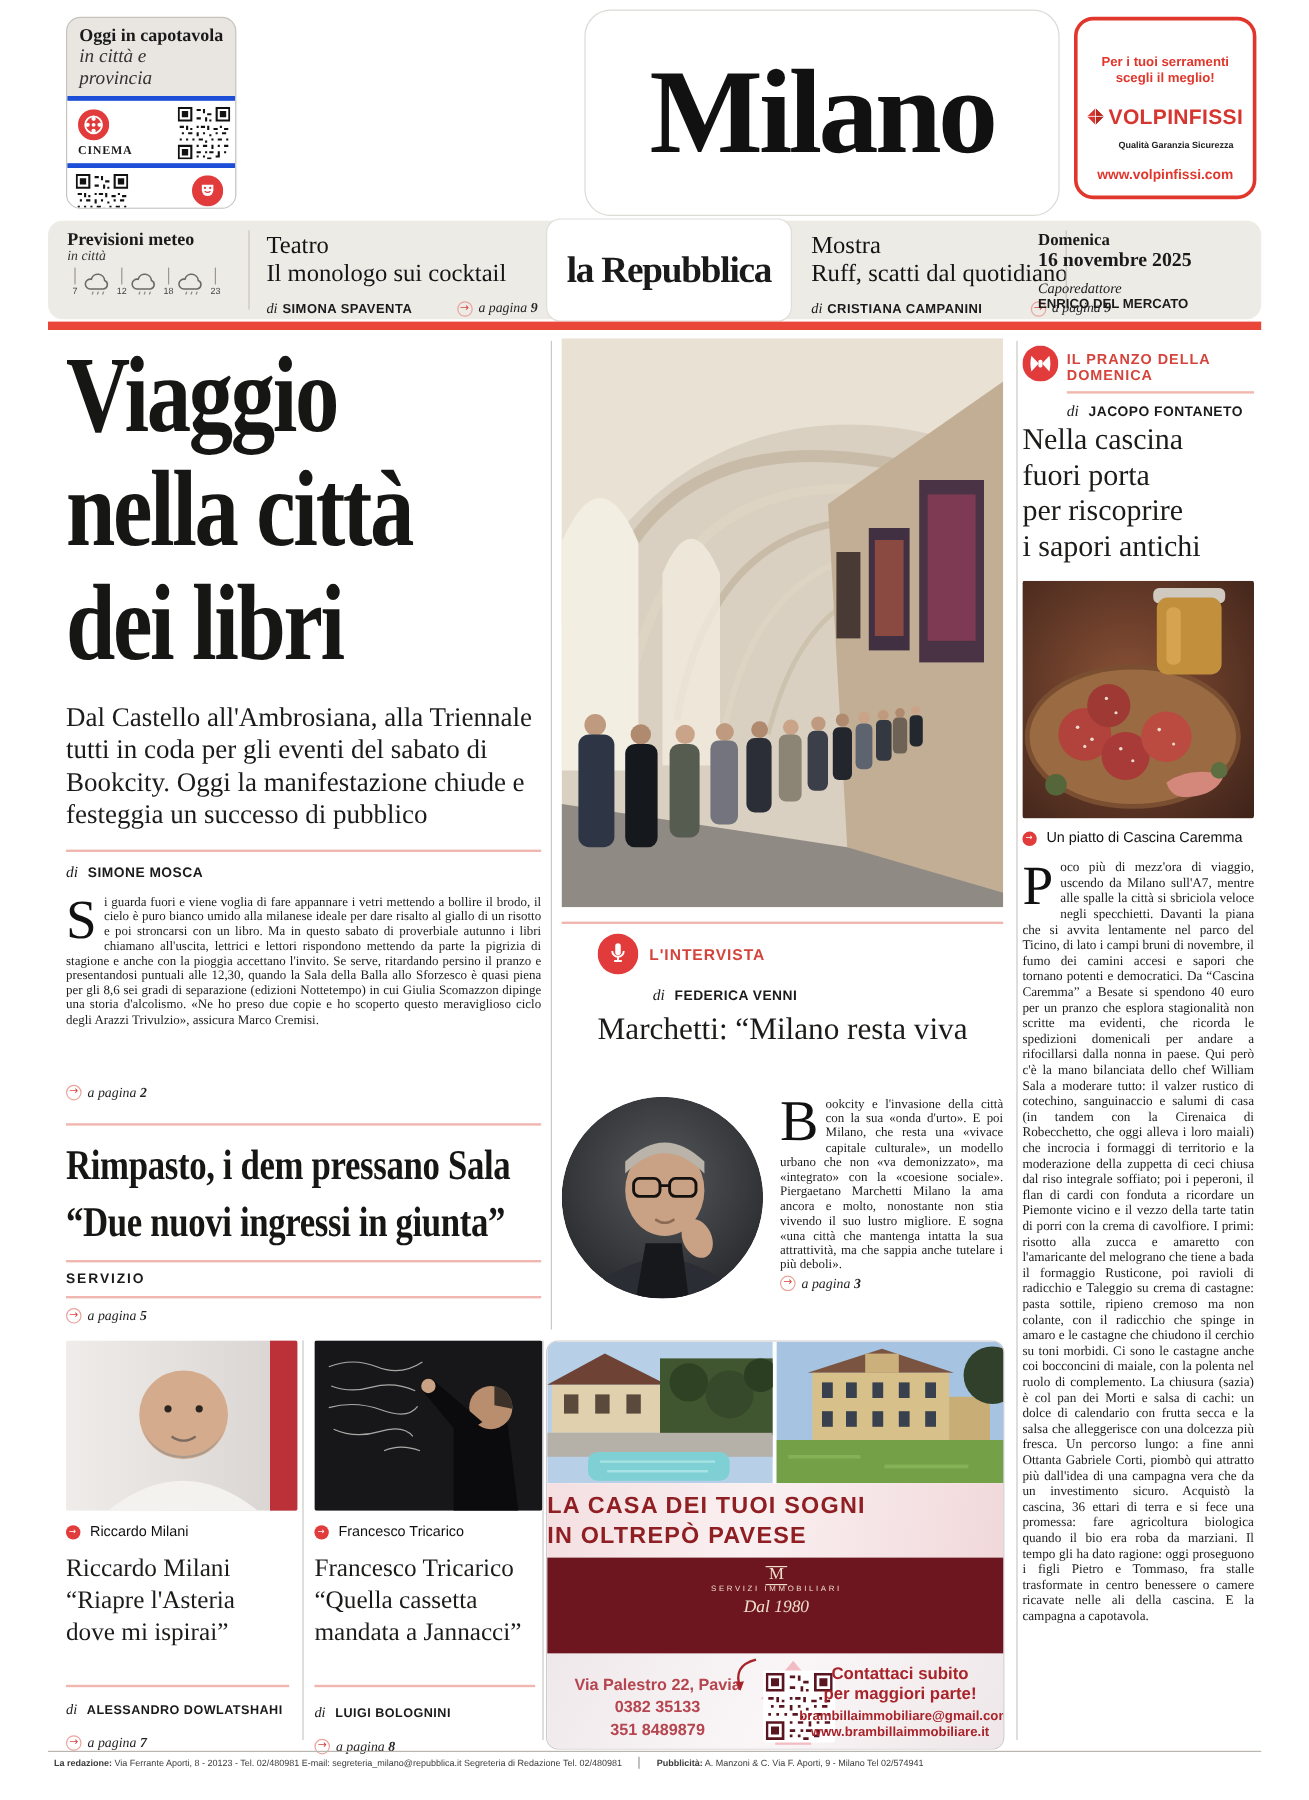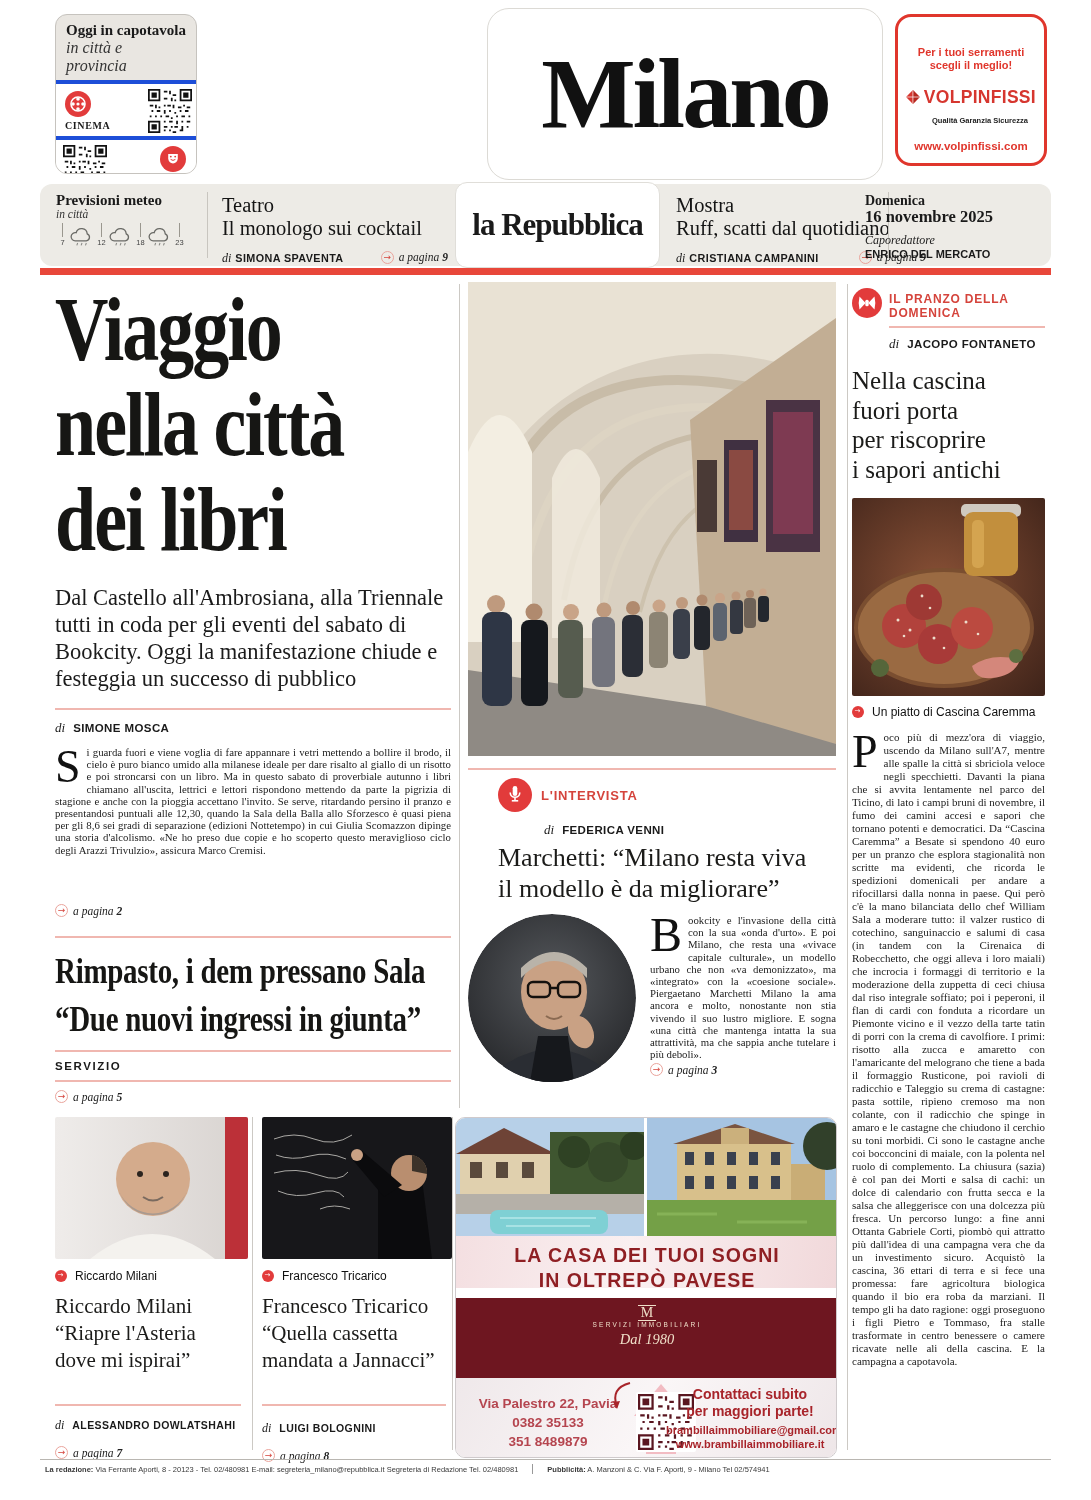--- a/index.html
+++ b/index.html
@@ -60,21 +60,21 @@
   .byline .name{font-family:"Liberation Sans",sans-serif;font-weight:bold;font-size:10.8px;letter-spacing:.4px}
   .pagelink{font-style:italic;font-size:11.5px;color:#222;display:flex;align-items:center}
   .pagelink b{margin-left:3px}
   .pga{display:inline-flex;align-items:center;justify-content:center;width:13px;height:13px;
        border:1px solid #eaa49c;border-radius:50%;margin-right:5px;flex:none}
   .pga::before{content:"→";color:#d5443c;font-size:9px;font-family:"DejaVu Sans",sans-serif;line-height:1}
   .redrule{height:2px;background:#f0b7b0}
   .dot{width:12px;height:12px;background:#e23b3b;border-radius:50%;display:inline-block;margin-right:8px;
        flex:none;position:relative}
   .dot::after{content:"→";position:absolute;left:2.5px;top:1px;color:#fff;font-size:7px;font-family:"DejaVu Sans",sans-serif}
-  .caption{display:flex;align-items:center;font-family:"Liberation Sans",sans-serif;font-size:12px;color:#111}
+  .caption{display:flex;align-items:flex-end;font-family:"Liberation Sans",sans-serif;font-size:12px;color:#111}
   .seclabel{font-family:"Liberation Sans",sans-serif;font-weight:bold;font-size:12px;letter-spacing:.8px;color:#d5443c}
   .body{ text-align:justify;color:#1c1c1c}
   .dc{float:left;font-size:46px;line-height:37px;padding:2px 6px 0 0;color:#111}
   .stretch{transform:scaleY(1.22);transform-origin:left top}
   .vrule{position:absolute;width:1px;background:#ccc9c4}
 
   
   .leftcol{left:55px;top:282px;width:396px;height:830px}
   .leadhead{font-size:74px;line-height:78px;font-weight:bold;letter-spacing:-2px;color:#161614}
   .deck{font-size:22.5px;line-height:27px;color:#1b1b1b}
@@ -95,21 +95,21 @@
 
   
   .feat .fhead{font-size:21px;line-height:27px;color:#1b1b19}
 
   
   .brad{left:455px;top:1117px;width:382px;height:341px;border:1px solid #cfcacc;border-radius:10px;
         overflow:hidden;background:#fff}
   .brad .ribbon{position:absolute;bottom:5px;height:16px;background:#7e3029;border-radius:4px;
                 display:flex;align-items:center;gap:5px;padding:0 7px}
   .brad .blurb{height:7px;background:#fff;border-radius:2px;filter:blur(1.2px);opacity:.95}
-  .pinkband{position:absolute;left:0;top:118px;width:382px;height:52px;text-align:center;
+  .pinkband{position:absolute;left:0;top:118px;width:382px;height:62px;text-align:left;
             background:linear-gradient(100deg,#f4dfe1,#faf0f1 45%,#f1d8da);padding-top:7px}
   .pinkband div{font-family:"Liberation Sans",sans-serif;font-weight:bold;font-size:19.5px;line-height:25px;
                 color:#8f1f23;letter-spacing:1px}
   .maroon{position:absolute;left:0;top:180px;width:382px;height:80px;background:#6e1620;text-align:center;
           color:#efdfc8;padding-top:5px}
   .maroon .mlogo{display:inline-block;font-size:14px;line-height:14px;border-top:1px solid #efdfc8;
                  border-bottom:1px solid #efdfc8;padding:0 3px}
   .maroon .bbrand{font-size:25px;letter-spacing:3px;line-height:26px}
   .maroon .bsub{font-family:"Liberation Sans",sans-serif;font-size:6.5px;letter-spacing:2.2px}
   .maroon .since{font-style:italic;font-size:14.5px;margin-top:3px}
@@ -387,21 +387,20 @@
           <path d="M13.8 22.8h6.4" stroke="#fff" stroke-width="1.6"></path>
       </svg>
       <span class="seclabel" style="font-size:13px">L'INTERVISTA</span>
     </div>
     <div class="abs byline" style="left:76px;top:538px">
       <span class="di" style="font-size:13px">di</span>
       <span class="name" style="font-size:11.5px">FEDERICA VENNI</span>
     </div>
     <div class="abs" style="left:30px;top:560px;width:340px">
       <div class="intvhead">Marchetti: “Milano resta viva</div>
-      <div class="intvhead">il modello è da migliorare”</div>
     </div>
     <div class="abs" style="left:0;top:632px;width:368px;display:flex;gap:14px">
       <div class="portrait">
         <svg width="168" height="168" viewBox="0 0 168 168">
           <defs>
               <radialGradient id="gmar" cx=".5" cy=".4" r=".8">
             <stop offset="0" stop-color="#55585c"></stop>
                 <stop offset="1" stop-color="#1c1d20"></stop>
               </radialGradient>
             </defs>
@@ -441,21 +440,21 @@
         <rect x="13.3" y="11.8" width="3.4" height="6.4" rx="1.5" fill="#fff"></rect>
       </svg>
       <div style="flex:1">
         <div class="seclabel" style="padding:4px 0 6px;border-bottom:2px solid #f0b7b0">IL PRANZO DELLA DOMENICA</div>
         <div class="byline" style="margin-top:6px">
           <span class="di" style="font-size:13px">di</span>
           <span class="name" style="font-size:11.5px">JACOPO FONTANETO</span>
         </div>
       </div>
     </div>
-    <div style="margin-top:14px">
+    <div style="">
       <div class="pranzohead">Nella cascina</div>
       <div class="pranzohead">fuori porta</div>
       <div class="pranzohead">per riscoprire</div>
       <div class="pranzohead">i sapori antichi</div>
     </div>
     <svg width="193" height="198" viewBox="0 0 193 198" style="display:block;margin-top:14px;border-radius:2px">
       <defs>
           <radialGradient id="gfood" cx=".45" cy=".45" r=".75">
         <stop offset="0" stop-color="#8a5136"></stop>
             <stop offset="1" stop-color="#40241a"></stop>

